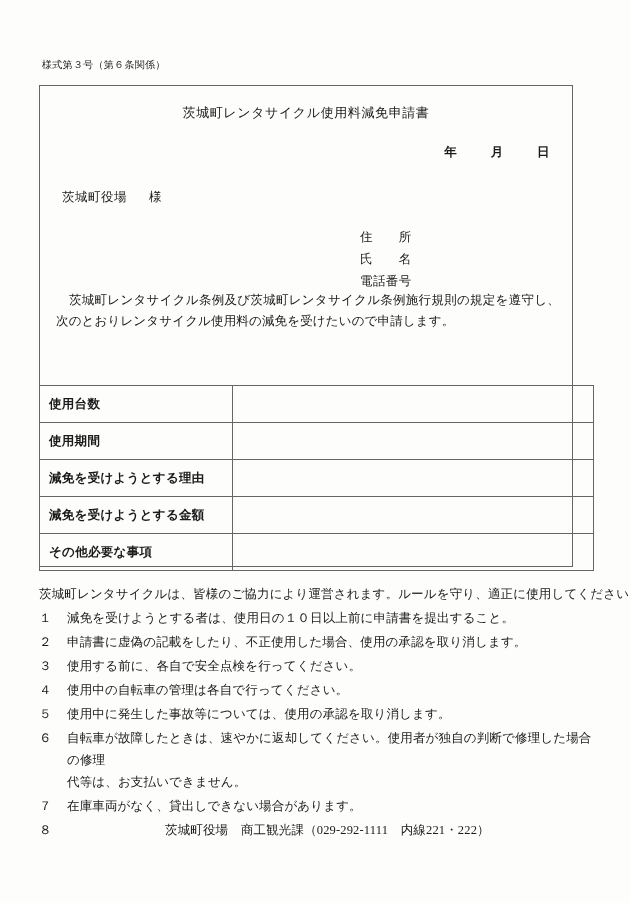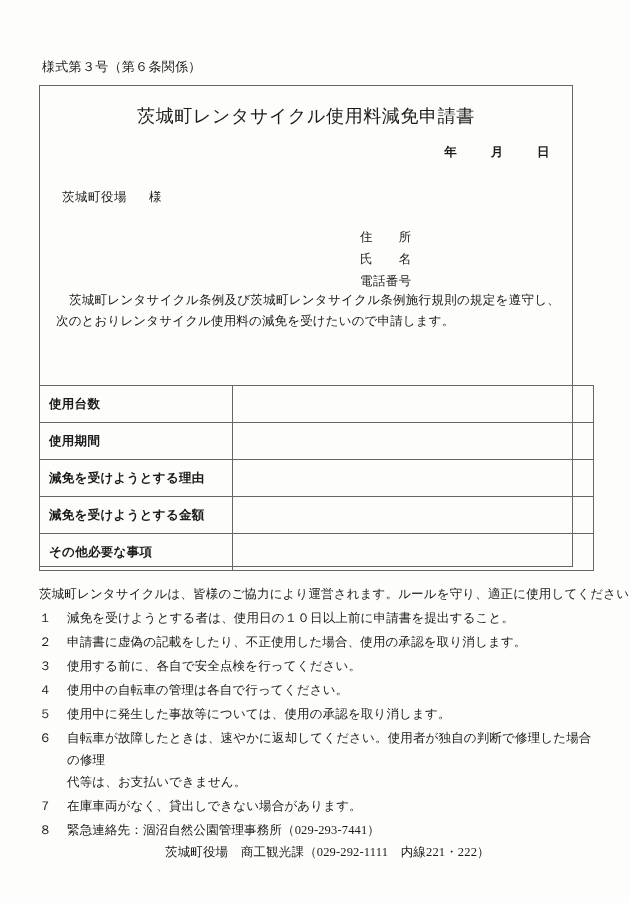--- a/index.html
+++ b/index.html
@@ -20,21 +20,21 @@
     width: 630px;
     height: 903px;
     box-sizing: border-box;
   }
 
   
   .form-number {
     position: absolute;
     left: 42px;
     top: 58px;
-    font-size: 13px;
+    font-size: 10px;
     letter-spacing: 0.3px;
     white-space: nowrap;
   }
 
   
   .main-box {
     position: absolute;
     left: 39px;
     top: 85px;
     width: 534px;
@@ -43,21 +43,21 @@
     box-sizing: border-box;
     background: #fdfdfc;
   }
 
   .doc-title {
     position: absolute;
     left: 0;
     right: 0;
     top: 18px;
     text-align: center;
-    font-size: 18px;
+    font-size: 13px;
     letter-spacing: 0.6px;
   }
 
   .date-line {
     position: absolute;
     right: 22px;
     top: 58px;
     font-size: 12.5px;
     letter-spacing: 0.4px;
     font-weight: bold;
@@ -252,20 +252,19 @@
     </div>
 
     <div class="note-item">
       <span class="num">７</span>
       <span class="body">在庫車両がなく、貸出しできない場合があります。</span>
     </div>
 
     <div class="note-item">
       <span class="num">８</span>
       <span class="body">
-        <span>緊急連絡先：涸沼自然公園管理事務所（029-293-7441）</span>
         <span class="sub">茨城町役場　商工観光課（029-292-1111　内線221・222）</span>
       </span>
     </div>
 
   </div>
 
 </div>
 
 </body></html>

